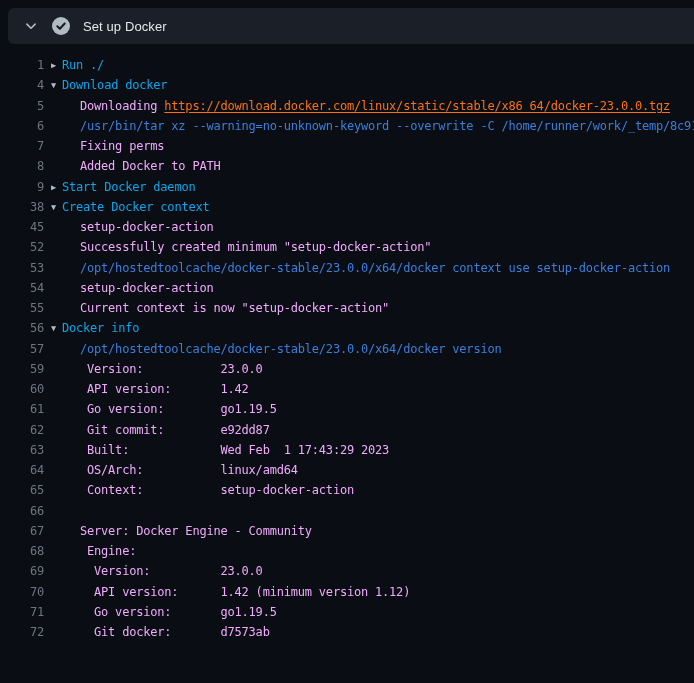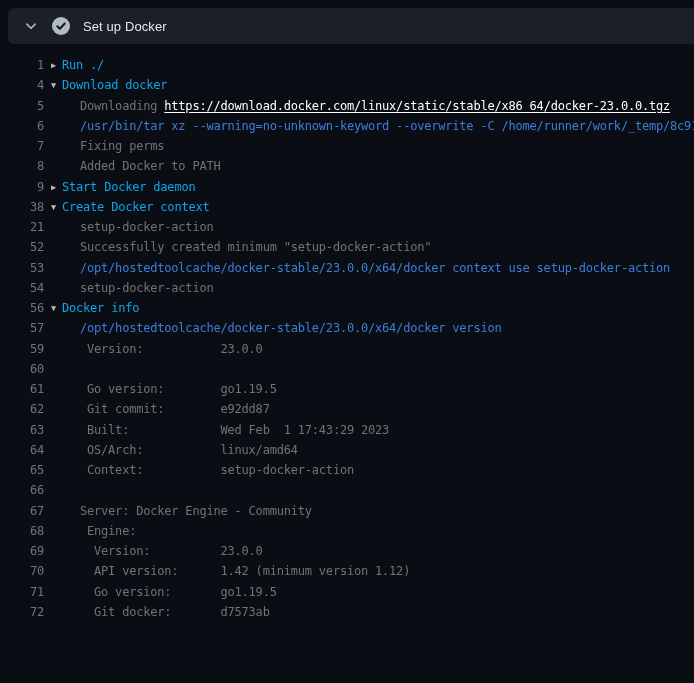--- a/index.html
+++ b/index.html
@@ -28,23 +28,23 @@
     width:44px;flex:0 0 44px;text-align:right;color:#6d7680;
     cursor:pointer;user-select:none;
   }
   .ghead{display:flex;align-items:center;margin-left:7px;cursor:pointer;}
   .arrow{
     width:11px;flex:0 0 11px;font-size:8.5px;color:#b3bac3;
     display:inline-block;text-align:left;transform:translateY(-0.5px);
   }
   .gtitle{color:#0ea5e9;}
   .content{margin-left:36px;overflow:hidden;}
-  .seg-plain{color:#737373;}
+  .seg-plain{color:#f0abfc;}
   .seg-command{color:#3d7edb;}
-  .seg-link{color:#ffffff;text-decoration:underline;text-underline-offset:2px;cursor:pointer;}
+  .seg-link{color:#f97316;text-decoration:underline;text-underline-offset:2px;cursor:pointer;}
 </style>
 </head>
 <body>
 
 <div class="stage">
 
   <div class="header">
     <span class="chev">
       <svg width="12" height="12" viewBox="0 0 16 16">
         <path d="M2.5 5.5 L8 11 L13.5 5.5" fill="none" stroke="#b8c0c8" stroke-width="2" stroke-linecap="round" stroke-linejoin="round"></path>
@@ -61,28 +61,29 @@
 
   <div class="log" id="log">
       <div class="row"><span class="num">1</span><span class="ghead"><span class="arrow">▶</span><span class="gtitle">Run ./</span></span></div>
       <div class="row"><span class="num">4</span><span class="ghead"><span class="arrow">▼</span><span class="gtitle">Download docker</span></span></div>
       <div class="row"><span class="num">5</span><span class="content"><span class="seg-plain">Downloading </span><span class="seg-link">https://download.docker.com/linux/static/stable/x86_64/docker-23.0.0.tgz</span></span></div>
       <div class="row"><span class="num">6</span><span class="content"><span class="seg-command">/usr/bin/tar xz --warning=no-unknown-keyword --overwrite -C /home/runner/work/_temp/8c91</span></span></div>
       <div class="row"><span class="num">7</span><span class="content"><span class="seg-plain">Fixing perms</span></span></div>
       <div class="row"><span class="num">8</span><span class="content"><span class="seg-plain">Added Docker to PATH</span></span></div>
       <div class="row"><span class="num">9</span><span class="ghead"><span class="arrow">▶</span><span class="gtitle">Start Docker daemon</span></span></div>
       <div class="row"><span class="num">38</span><span class="ghead"><span class="arrow">▼</span><span class="gtitle">Create Docker context</span></span></div>
-      <div class="row"><span class="num">21</span><span class="content"><span class="seg-plain">setup-docker-action</span></span></div>
+      <div class="row"><span class="num">45</span><span class="content"><span class="seg-plain">setup-docker-action</span></span></div>
       <div class="row"><span class="num">52</span><span class="content"><span class="seg-plain">Successfully created minimum "setup-docker-action"</span></span></div>
       <div class="row"><span class="num">53</span><span class="content"><span class="seg-command">/opt/hostedtoolcache/docker-stable/23.0.0/x64/docker context use setup-docker-action</span></span></div>
       <div class="row"><span class="num">54</span><span class="content"><span class="seg-plain">setup-docker-action</span></span></div>
+      <div class="row"><span class="num">55</span><span class="content"><span class="seg-plain">Current context is now "setup-docker-action"</span></span></div>
       <div class="row"><span class="num">56</span><span class="ghead"><span class="arrow">▼</span><span class="gtitle">Docker info</span></span></div>
       <div class="row"><span class="num">57</span><span class="content"><span class="seg-command">/opt/hostedtoolcache/docker-stable/23.0.0/x64/docker version</span></span></div>
       <div class="row"><span class="num">59</span><span class="content"><span class="seg-plain"> Version:           23.0.0</span></span></div>
-      <div class="row"><span class="num">60</span></div>
+      <div class="row"><span class="num">60</span><span class="content"><span class="seg-plain"> API version:       1.42</span></span></div>
       <div class="row"><span class="num">61</span><span class="content"><span class="seg-plain"> Go version:        go1.19.5</span></span></div>
       <div class="row"><span class="num">62</span><span class="content"><span class="seg-plain"> Git commit:        e92dd87</span></span></div>
       <div class="row"><span class="num">63</span><span class="content"><span class="seg-plain"> Built:             Wed Feb  1 17:43:29 2023</span></span></div>
       <div class="row"><span class="num">64</span><span class="content"><span class="seg-plain"> OS/Arch:           linux/amd64</span></span></div>
       <div class="row"><span class="num">65</span><span class="content"><span class="seg-plain"> Context:           setup-docker-action</span></span></div>
       <div class="row"><span class="num">66</span><span class="content"><span class="seg-plain"></span></span></div>
       <div class="row"><span class="num">67</span><span class="content"><span class="seg-plain">Server: Docker Engine - Community</span></span></div>
       <div class="row"><span class="num">68</span><span class="content"><span class="seg-plain"> Engine:</span></span></div>
       <div class="row"><span class="num">69</span><span class="content"><span class="seg-plain">  Version:          23.0.0</span></span></div>
       <div class="row"><span class="num">70</span><span class="content"><span class="seg-plain">  API version:      1.42 (minimum version 1.12)</span></span></div>

